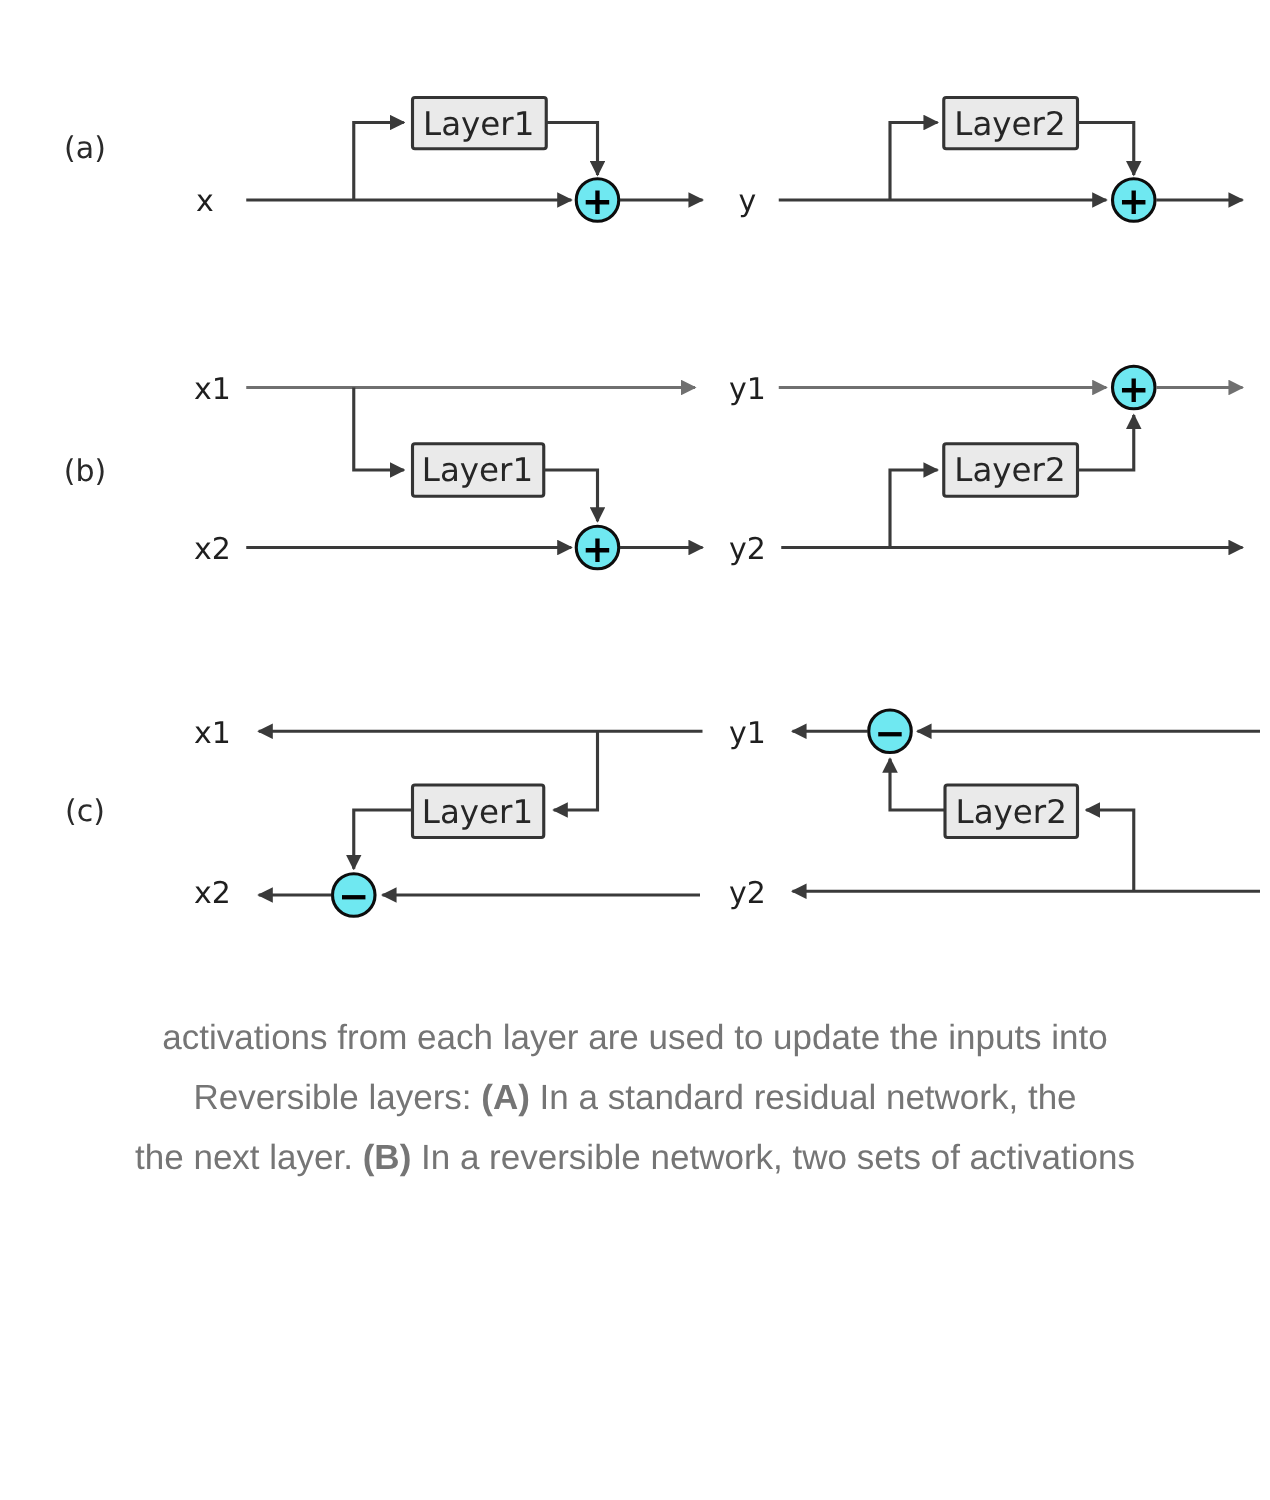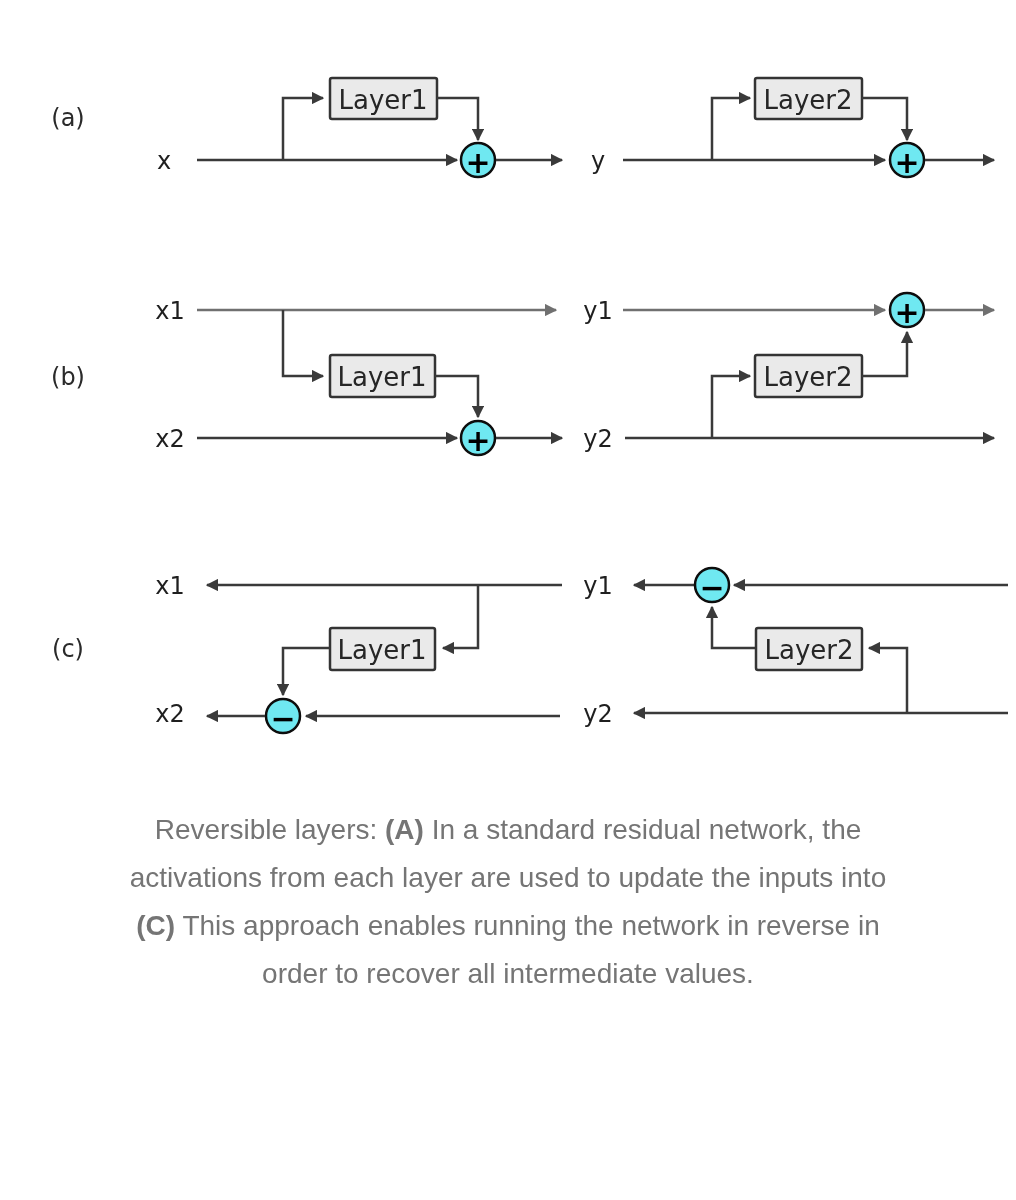--- a/index.html
+++ b/index.html
@@ -138,19 +138,18 @@
 
       <rect class="box" x="756" y="628" width="106" height="42" rx="2"></rect>
       <text class="boxlbl" x="809" y="650">Layer2</text>
 
       <path class="flow" d="M907,713 V648 H869" marker-end="url(#mD)"></path>
       <path class="flow" d="M1008,713 H634" marker-end="url(#mD)"></path>
     </g>
   </svg>
 
   <div class="caption">
+    <div><span>activations from each layer are used to update the inputs into</span><span class="b"></span><span></span></div>
     <div><span>Reversible layers: </span><span class="b">(A)</span><span> In a standard residual network, the</span></div>
-    <div><span>activations from each layer are used to update the inputs into</span><span class="b"></span><span></span></div>
-    <div><span></span><span class="b">(C)</span><span> This approach enables running the network in reverse in</span></div>
-    <div><span>order to recover all intermediate values.</span><span class="b"></span><span></span></div>
+    <div><span>the next layer. </span><span class="b">(B)</span><span> In a reversible network, two sets of activations</span></div>
   </div>
 
 </div>
 
 </body></html>

